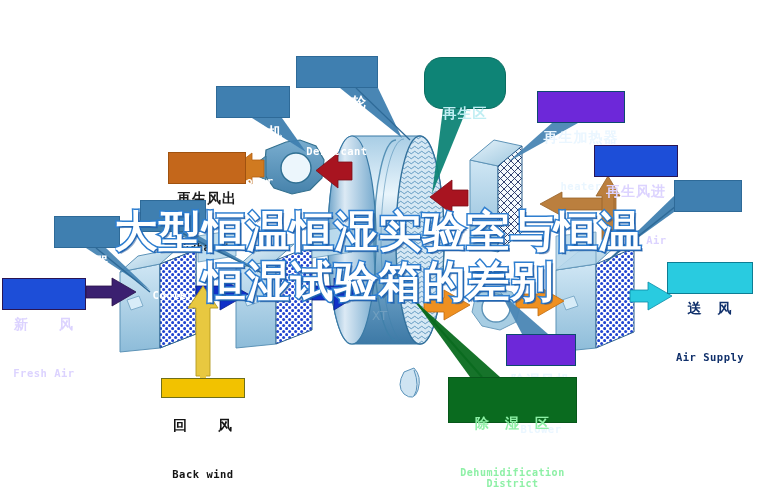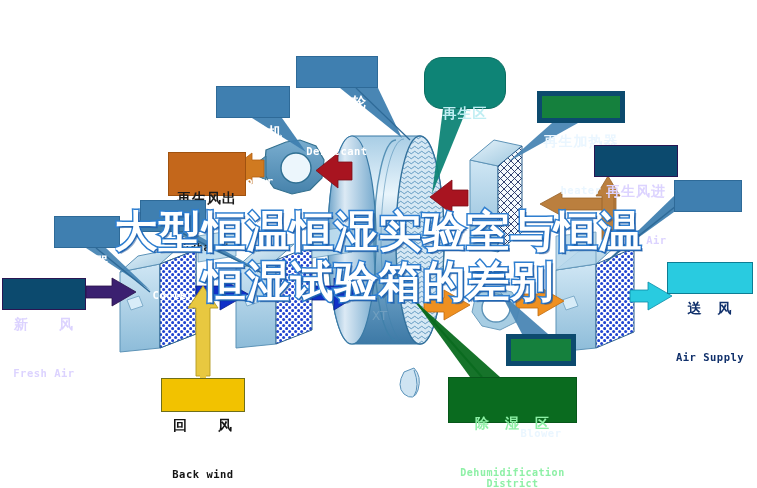--- a/index.html
+++ b/index.html
@@ -35,22 +35,22 @@
     letter-spacing:0.5px;
   }
 
   
   .lbl.blue{
     background:#3f7fb0;
     border:1px solid #2e6a98;
     color:#ffffff;
   }
   .lbl.blue2{
-    background:#15803d;
-    border:5px solid #0c4a6e;
+    background:#6d28d9;
+    border:1px solid #0c4a6e;
     color:#eaf6ff;
   }
   
   .lbl.teal{
     background:#0e8476;
     border:1px solid #0a6c60;
     color:#bfeef3;
   }
   
   .lbl.green{
@@ -59,21 +59,21 @@
     color:#8ef0a6;
   }
   
   .lbl.orange{
     background:#c4671b;
     border:1px solid #a0520f;
     color:#1a1a1a;
   }
   
   .lbl.purple{
-    background:#0c4a6e;
+    background:#1d4ed8;
     border:1px solid #2a1553;
     color:#dcd3ff;
   }
   
   .lbl.yellow{
     background:#f2c200;
     border:1px solid #6f6f1a;
     color:#141414;
   }
   
@@ -335,41 +335,41 @@
   <div class="lbl purple" style="left:594px;top:145px;width:84px;height:32px;padding-top:2px;">
     <span class="cn">再生风进</span>
     <span class="en">Fresh Air</span>
   </div>
 
   <div class="lbl blue" style="left:674px;top:180px;width:68px;height:32px;padding-top:2px;">
     <span class="cn">冷却器</span>
     <span class="en">Cooler</span>
   </div>
 
-  <div class="lbl orange" style="left:168px;top:152px;width:78px;height:44px;padding-top:2px;">
+  <div class="lbl orange" style="left:168px;top:152px;width:78px;height:32px;padding-top:2px;">
     <span class="cn">再生风出</span>
     <span class="en">Exhaust</span>
   </div>
 
   <div class="lbl blue" style="left:54px;top:216px;width:66px;height:32px;padding-top:2px;">
     <span class="cn">冷却器</span>
     <span class="en">Cooler</span>
   </div>
 
   <div class="lbl blue" style="left:140px;top:200px;width:66px;height:32px;padding-top:2px;">
     <span class="cn">冷却器</span>
     <span class="en">Cooler</span>
   </div>
 
   <div class="lbl purple" style="left:2px;top:278px;width:84px;height:32px;padding-top:2px;">
     <span class="cn">新　　风</span>
     <span class="en">Fresh Air</span>
   </div>
 
-  <div class="lbl yellow" style="left:161px;top:378px;width:84px;height:34px;padding-top:3px;">
+  <div class="lbl yellow" style="left:161px;top:378px;width:84px;height:20px;padding-top:3px;">
     <span class="cn">回　　风</span>
     <span class="en">Back wind</span>
   </div>
 
   <div class="lbl blue2" style="left:506px;top:334px;width:70px;height:32px;padding-top:2px;">
     <span class="cn">除湿风机</span>
     <span class="en">Blower</span>
   </div>
 
   <div class="lbl green" style="left:448px;top:377px;width:129px;height:46px;padding-top:2px;">

